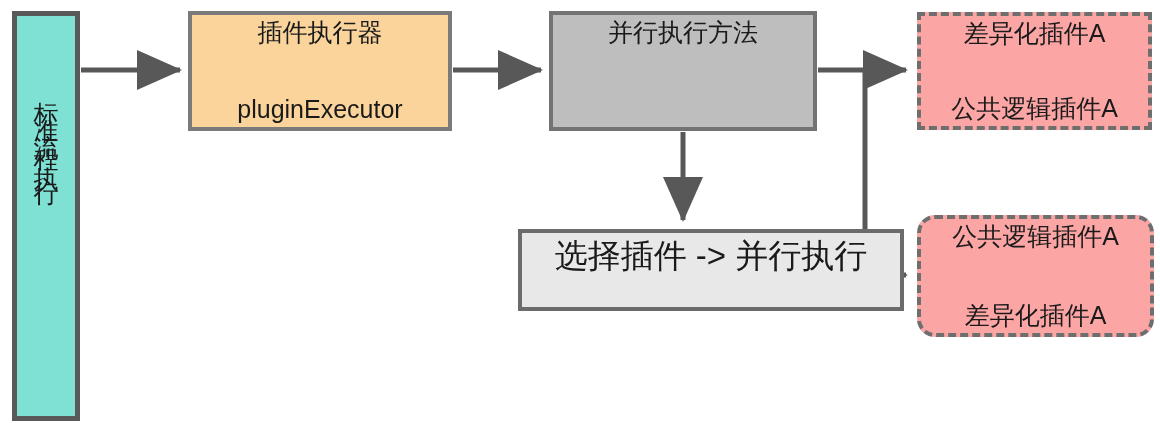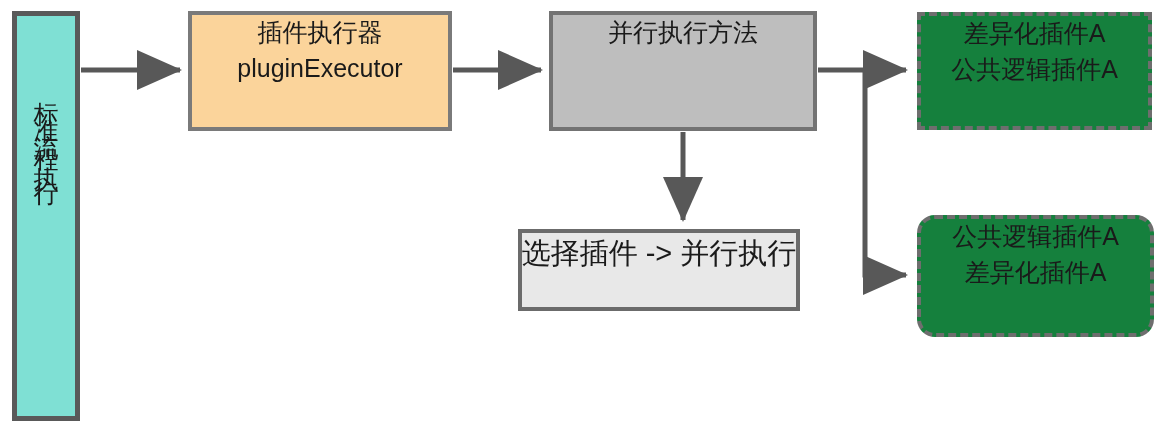--- a/index.html
+++ b/index.html
@@ -16,21 +16,21 @@
     height: 423px;
     background: #ffffff;
     overflow: hidden;
   }
   .node {
     position: absolute;
     box-sizing: border-box;
     display: flex;
     flex-direction: column;
     align-items: center;
-    justify-content: flex-start;
+    justify-content: space-between;
     text-align: center;
     color: #1a1a1a;
     line-height: 1.42;
   }
   .node .line {
     display: block;
     white-space: nowrap;
   }
 
   
@@ -73,30 +73,30 @@
     background: #BEBEBE;
     border: 4px solid #737373;
     font-size: 25px;
     gap: 12px;
   }
 
   
   #node-select-parallel {
     left: 518px;
     top: 229px;
-    width: 282px;
+    width: 386px;
     height: 82px;
     background: #E8E8E8;
     border: 4px solid #6b6b6b;
-    font-size: 29px;
+    font-size: 33px;
   }
 
   
   .node-dashed {
-    background: #15803d;
+    background: #fca5a5;
     border: 4px dashed #6e6e6e;
     font-size: 25px;
   }
   #node-diff-plugins {
     left: 917px;
     top: 12px;
     width: 235px;
     height: 118px;
   }
   #node-common-plugins {

